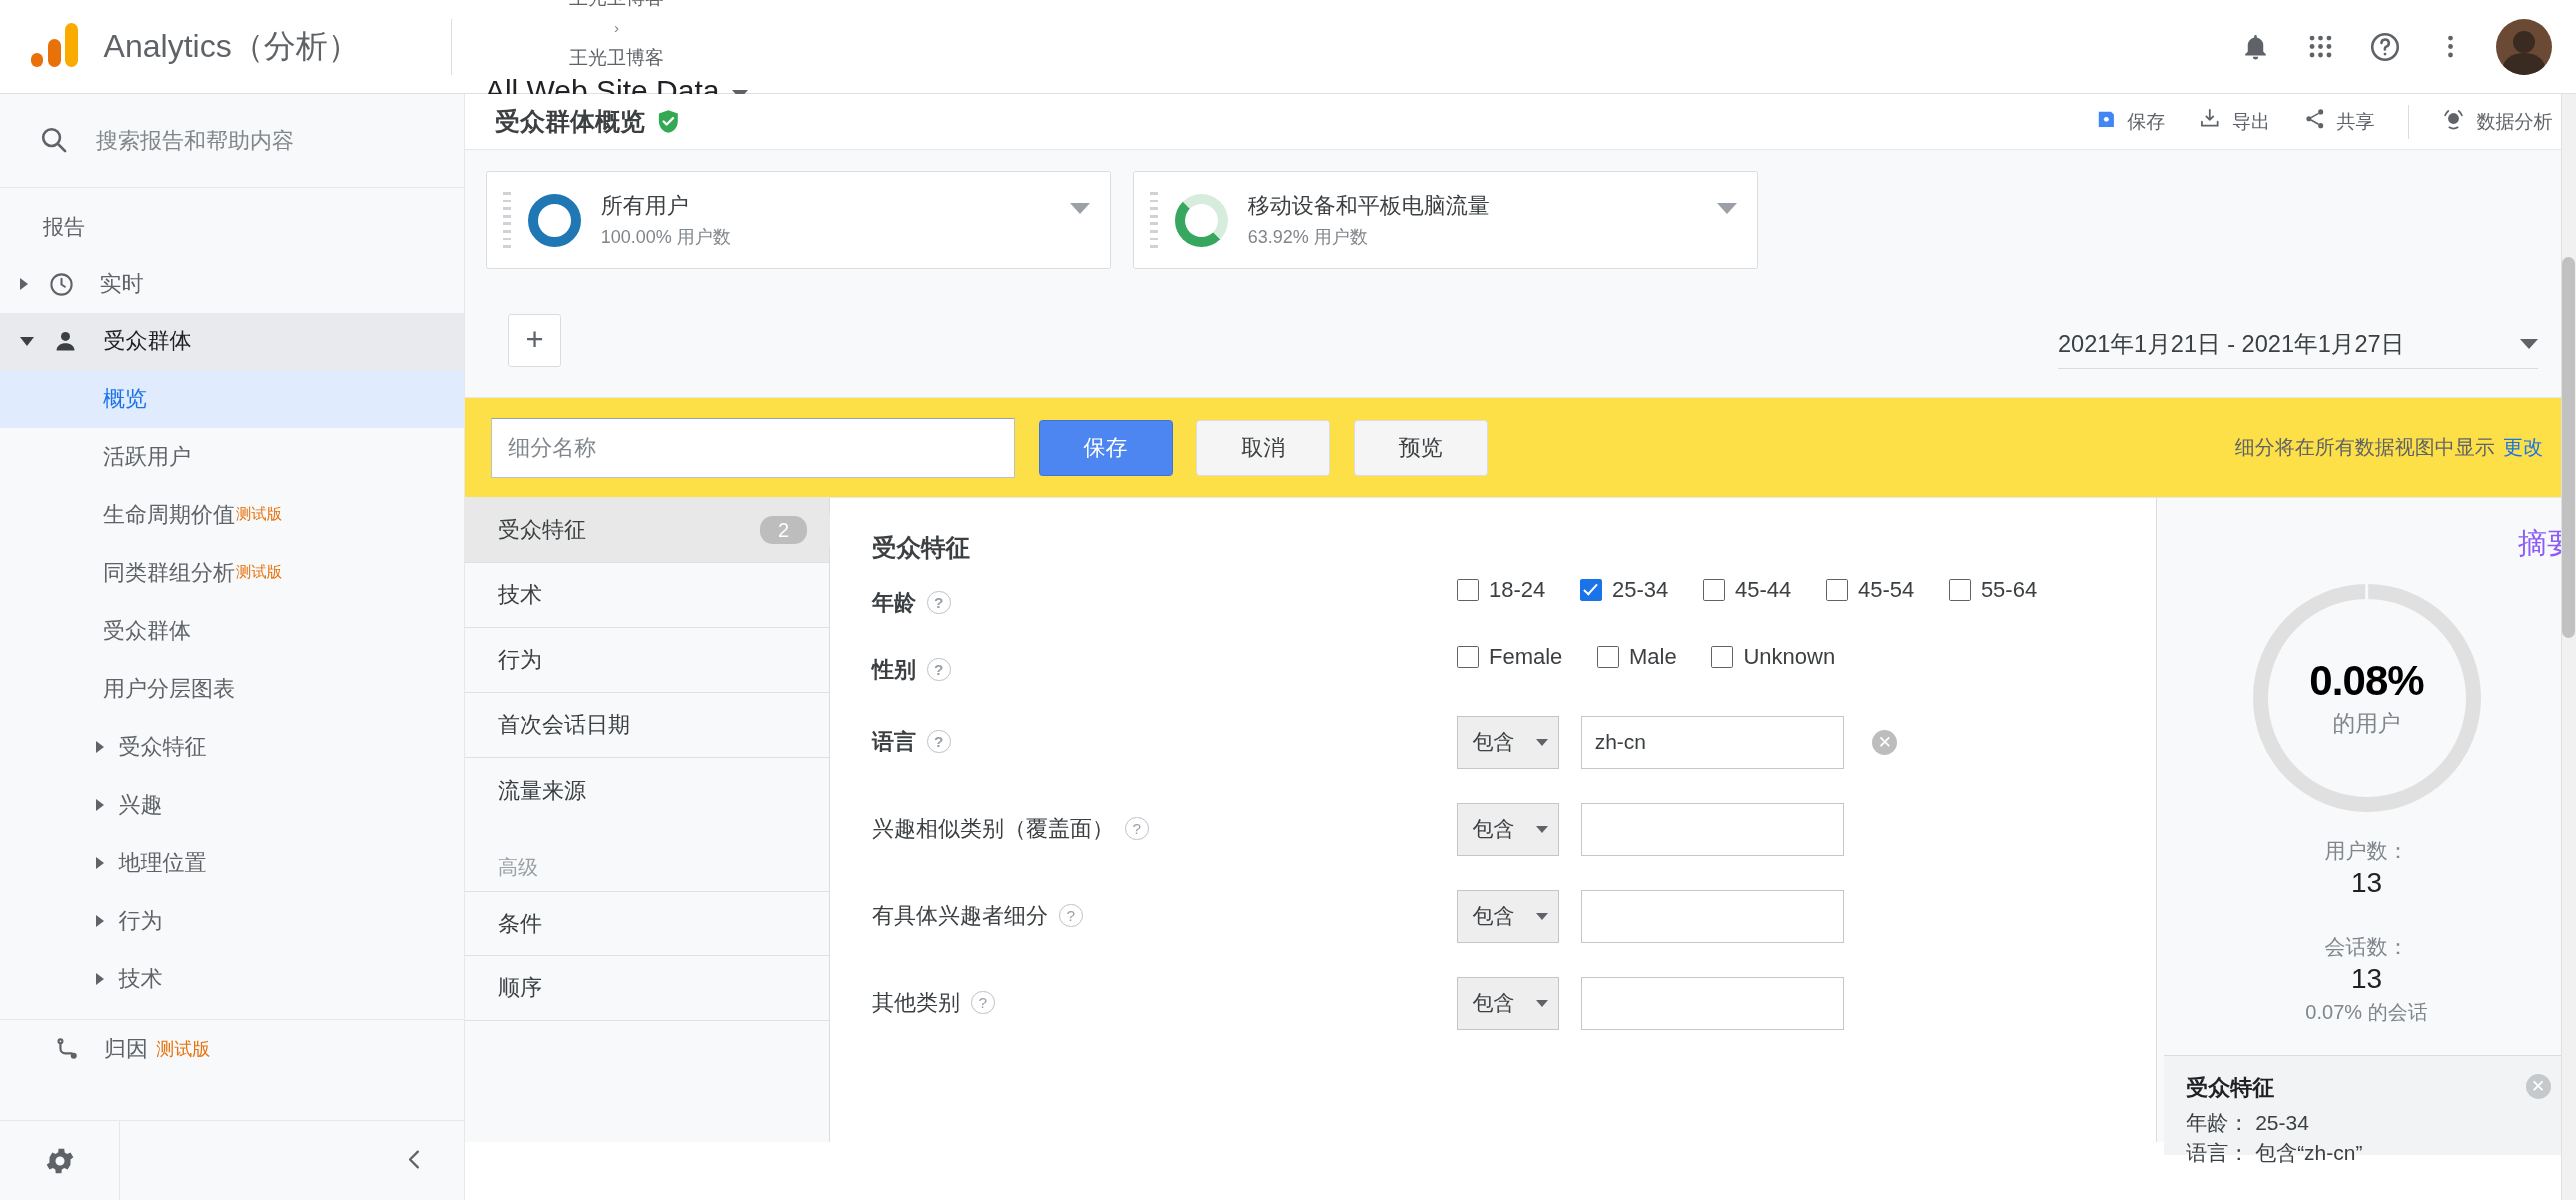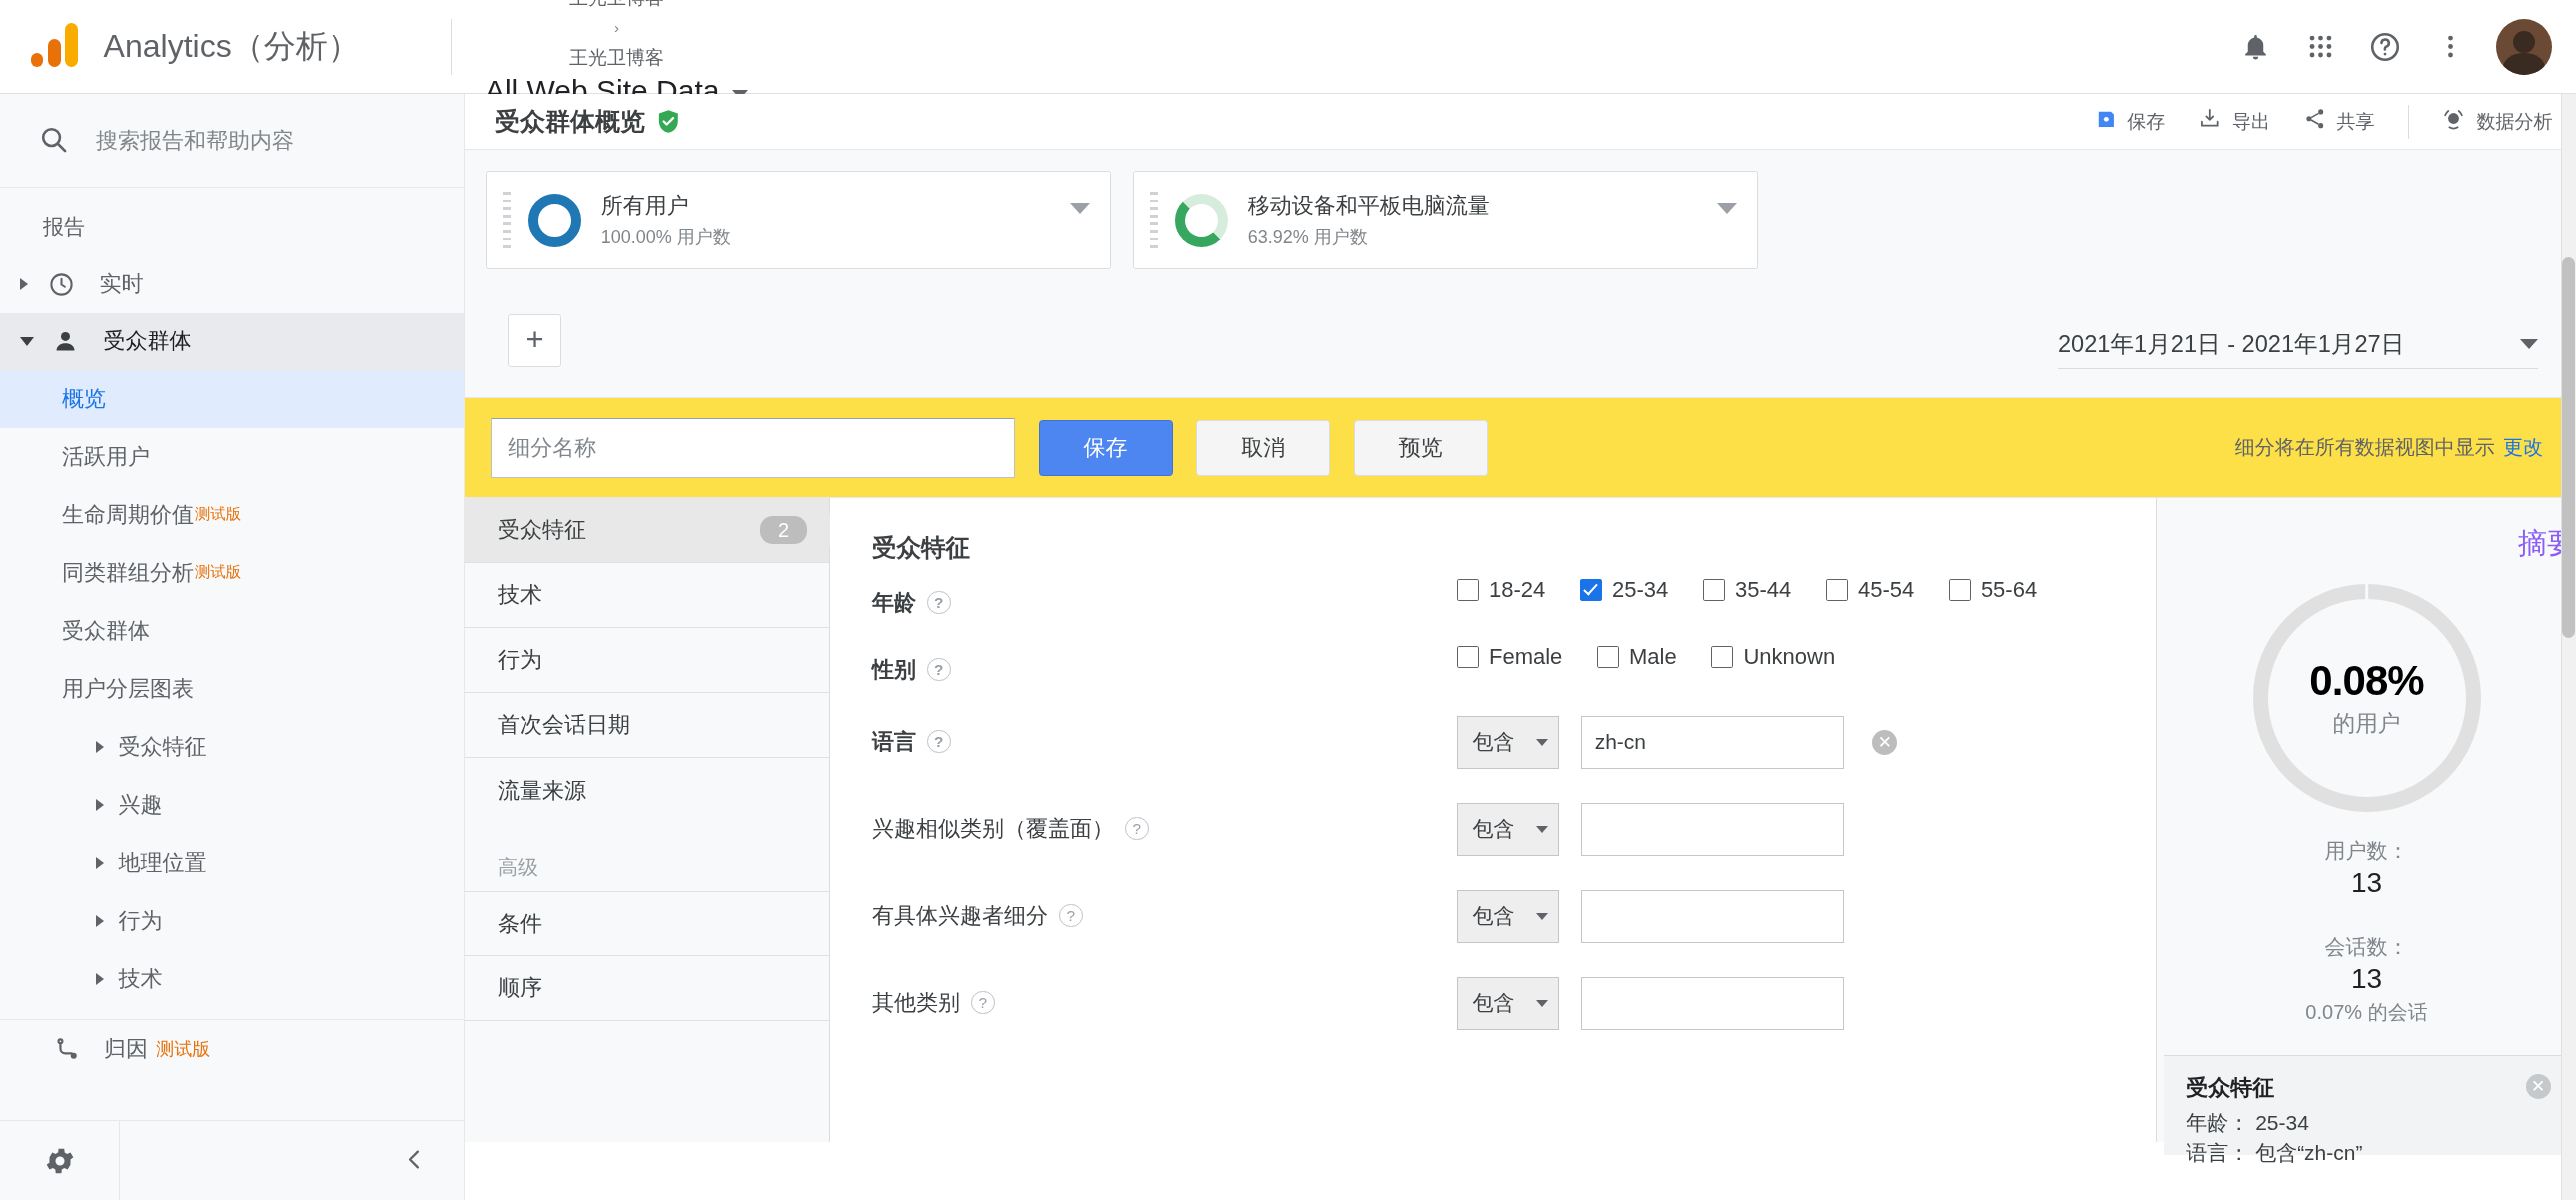--- a/index.html
+++ b/index.html
@@ -75,21 +75,21 @@
     width: 0; height: 0; border-top: 6.3px solid transparent; border-bottom: 6.3px solid transparent;
     border-left: 8.2px solid #5f6368; margin-right: 15.4px; flex: 0 0 auto;
   }
   .navitem .arrow-d {
     width: 0; height: 0; border-left: 7.3px solid transparent; border-right: 7.3px solid transparent;
     border-top: 9px solid #3c4043; margin-right: 13.6px; flex: 0 0 auto;
   }
   .navitem .nicon { width: 36px; margin-right: 20px; display:flex; align-items:center; justify-content:center; flex:0 0 auto;}
   .navitem.active-group { background: #e8eaed; color: #202124; font-weight: 400; }
   .subitem {
-    display: flex; align-items: center; height: 58px; padding-left: 62px;
+    display: flex; align-items: center; height: 58px; padding-left: 103px;
     font-size: 22px; color: #5f6368; cursor: pointer; white-space: nowrap;
   }
   .subitem.sel { background: #e0ecfd; color: #1a73e8; }
   .subitem.indent { padding-left: 121px; }
   .subitem .arrow-r {
     width: 0; height: 0; border-top: 6.3px solid transparent; border-bottom: 6.3px solid transparent;
     border-left: 8.2px solid #5f6368; margin-right: 14.5px; margin-left: -25px; flex: 0 0 auto;
   }
   .beta { color: #e8710a; font-size: 15.4px; vertical-align: super; margin-left: 0.9px; }
   .beta-sp { color: #e8710a; font-size: 18px; margin-left: 8.2px; }
@@ -591,21 +591,21 @@
             <div class="cbox-item">
               <span class="cbox"></span>
               <span class="cbox-label">18-24</span>
             </div>
             <div class="cbox-item">
               <span class="cbox checked"></span>
               <span class="cbox-label">25-34</span>
             </div>
             <div class="cbox-item">
               <span class="cbox"></span>
-              <span class="cbox-label">35-44</span>
+              <span class="cbox-label">45-44</span>
             </div>
             <div class="cbox-item">
               <span class="cbox"></span>
               <span class="cbox-label">45-54</span>
             </div>
             <div class="cbox-item">
               <span class="cbox"></span>
               <span class="cbox-label">55-64</span>
             </div>
           </div>

